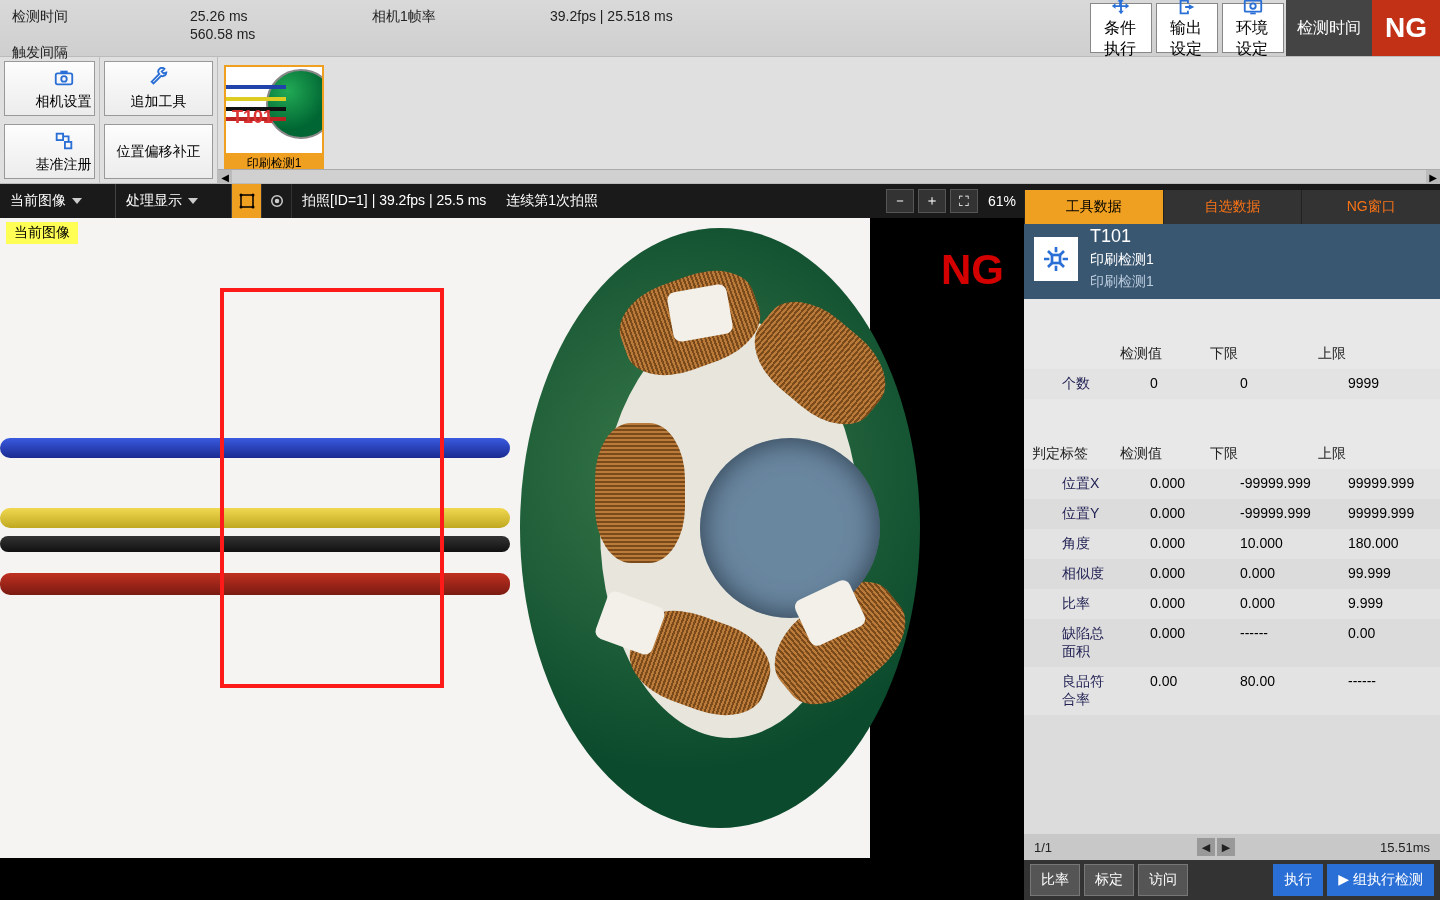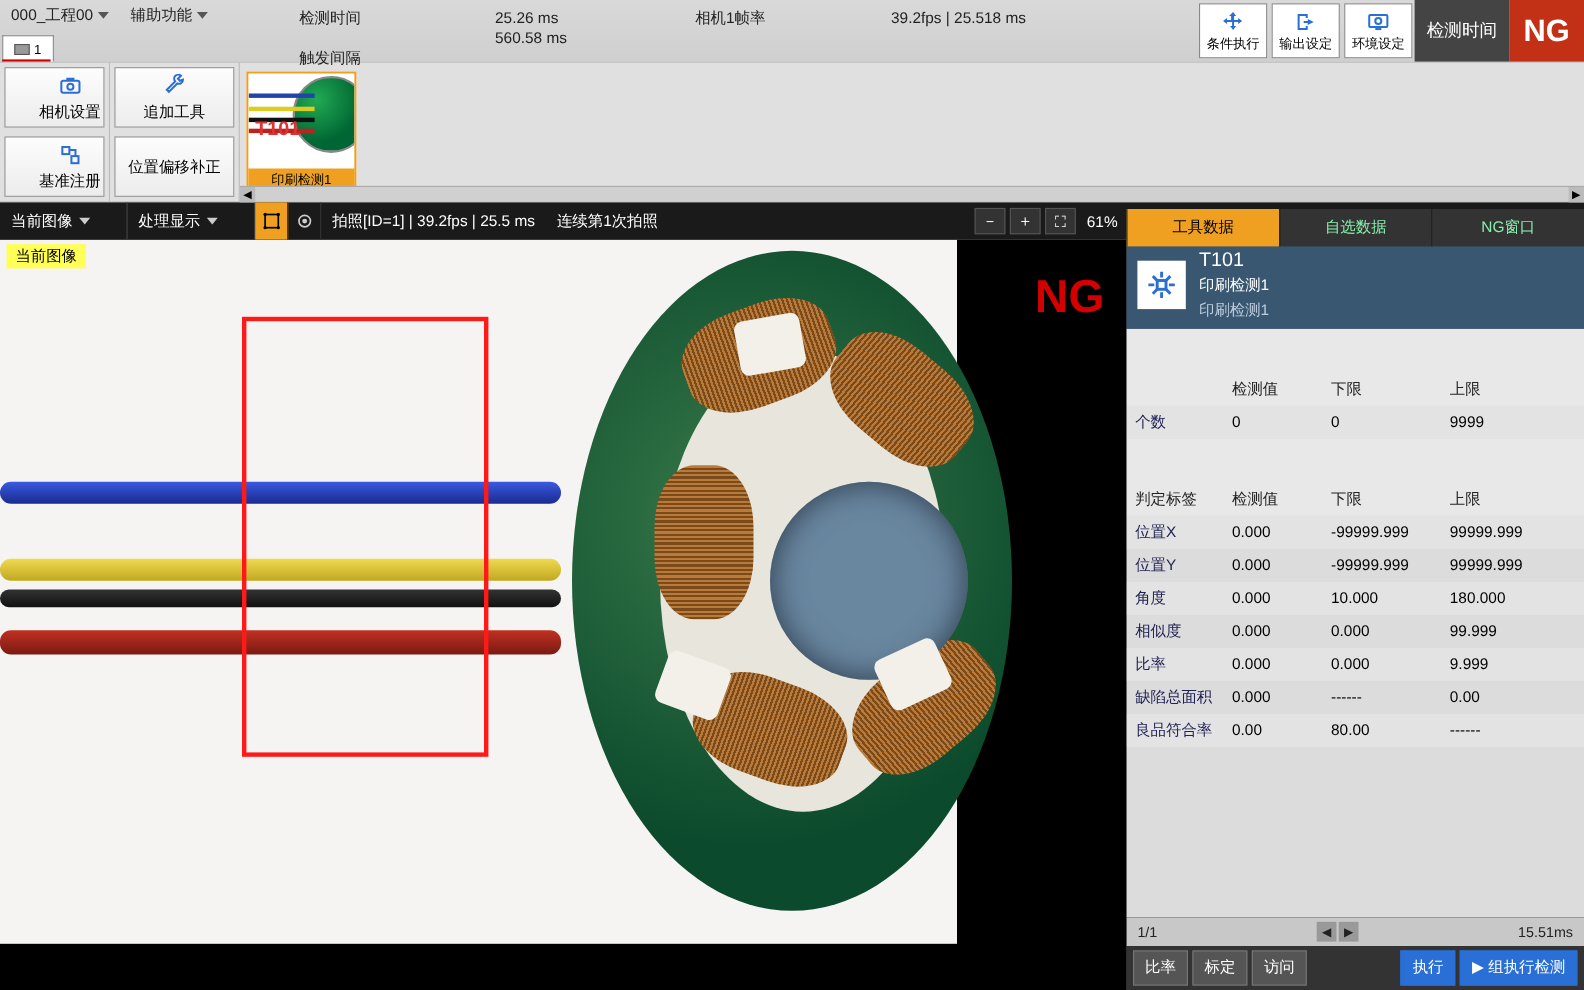--- a/index.html
+++ b/index.html
@@ -17,21 +17,21 @@
   .active-underline { position: absolute; left: 2px; top: 54px; width: 44px; height: 2px; background: #d40000; }
 
   .status-block { display: flex; align-items: flex-start; padding: 8px 12px; gap: 40px; }
   .status-col { display: flex; flex-direction: column; gap: 18px; font-size: 14px; color: #222; }
   .status-col .lbl { white-space: nowrap; }
   .status-val-col { display: flex; flex-direction: column; gap: 2px; font-size: 14px; color: #222; }
 
   .topbar-right { margin-left: auto; display: flex; align-items: stretch; }
   .rt-btn { width: 62px; background: #fff; border: 1px solid #888; margin: 3px 2px; display: flex; flex-direction: column; align-items: center; justify-content: center; cursor: pointer; }
   .rt-btn .ico { width: 28px; height: 24px; display: flex; align-items: center; justify-content: center; }
-  .rt-btn span { font-size: 12px; }
+  .rt-btn span { font-size: 16px; margin-left: 13px; }
   .rt-big { width: 86px; background: #444; color: #fff; display: flex; align-items: center; justify-content: center; font-size: 16px; cursor: pointer; margin: 0; }
   .ng-badge-top { width: 68px; background: #c23016; color: #fff; display: flex; align-items: center; justify-content: center; font-size: 28px; font-weight: 600; }
 
   
   .tool-row { height: 128px; background: #e0e0e0; display: flex; align-items: stretch; border-top: 1px solid #bbb; border-bottom: 1px solid #bbb; }
   .left-tools { width: 100px; display: flex; flex-direction: column; border-right: 1px solid #bbb; }
   .left-tools .lt-btn { flex: 1; background: linear-gradient(#fdfdfd,#ececec); border: 1px solid #999; margin: 4px; display: flex; flex-direction: column; align-items: center; justify-content: center; gap: 4px; cursor: pointer; font-size: 14px; padding-left: 28px; }
   .mid-tools { width: 118px; display: flex; flex-direction: column; border-right: 1px solid #bbb; }
   .mid-tools .mt-btn { flex: 1; background: linear-gradient(#fdfdfd,#ececec); border: 1px solid #999; margin: 4px; display: flex; flex-direction: column; align-items: center; justify-content: center; gap: 4px; cursor: pointer; font-size: 14px; }
   .thumb-strip { flex: 1; display: flex; align-items: center; padding: 4px 6px; position: relative; }
@@ -69,71 +69,52 @@
   .pcb .iron { position: absolute; left: 130px; top: 100px; width: 260px; height: 420px; border-radius: 50%; background: #e8e6dc; }
   .pcb .coil { position: absolute; width: 140px; height: 90px; background: repeating-linear-gradient(90deg, #b97a3a 0 2px, #7a4a1a 2px 4px); border-radius: 40%; }
   .pcb .hole { position: absolute; left: 230px; top: 220px; width: 180px; height: 180px; border-radius: 50%; background: #6a87a0; box-shadow: inset 0 0 30px #2a3a4a; }
   .pcb .tab { position: absolute; width: 60px; height: 50px; background: #f2f0e8; }
   .red-rect { position: absolute; left: 220px; top: 70px; width: 224px; height: 400px; border: 4px solid #ff1a1a; z-index: 3; }
   .wire { position: absolute; left: 0; height: 20px; width: 510px; border-radius: 10px; z-index: 2; }
 
   
   .side { width: 416px; display: flex; flex-direction: column; background: #2a3a4a; }
   .side-tabs { height: 34px; display: flex; margin-top: -34px; z-index: 10; }
-  .side-tabs .stab { flex: 1; display: flex; align-items: center; justify-content: center; background: #333; color: #86efac; font-size: 14px; border-left: 1px solid #222; cursor: pointer; }
+  .side-tabs .stab { flex: 1; display: flex; align-items: center; justify-content: center; background: #333; color: #f97316; font-size: 14px; border-left: 1px solid #222; cursor: pointer; }
   .side-tabs .stab.active { background: #f0a020; color: #000; }
 
   .tool-head { background: #3a5772; color: #fff; padding: 8px 10px; display: flex; align-items: center; gap: 12px; }
   .tool-head .big-ico { width: 44px; height: 44px; background: #fff; display:flex; align-items:center; justify-content:center; }
   .tool-head .titles { display: flex; flex-direction: column; gap: 4px; font-size: 14px; }
   .tool-head .titles .t1 { font-size: 18px; }
 
   .data-table { flex: 1; background: #dcdcdc; overflow-y: auto; }
   .data-table .hdr, .data-table .row { display: grid; grid-template-columns: 88px 90px 108px 1fr; font-size: 14px; }
   .data-table .hdr { background: #e8e8e8; color: #222; }
   .data-table .hdr div { padding: 6px 8px; margin-top: 40px; }
-  .data-table .row div { padding: 6px 8px; }
+  .data-table .row div { padding: 6px 8px; margin-left: 30px; }
   .data-table .row:nth-child(odd) { background: #e3e3e3; }
   .data-table .row .lab { color: #225; }
 
   .footer { height: 66px; background: #333; display: flex; flex-direction: column; }
   .foot-row1 { height: 30px; background: #c8c8c8; display: flex; align-items: center; justify-content: space-between; padding: 0 10px; font-size: 13px; color: #222; }
   .foot-row1 .pager { display: flex; gap: 2px; }
   .foot-row1 .pbtn { width: 18px; height: 18px; background: #999; display:flex; align-items:center; justify-content:center; font-size:11px; cursor:pointer; }
   .foot-row2 { flex: 1; display: flex; align-items: center; padding: 4px 6px; gap: 4px; }
   .foot-btn { padding: 6px 10px; background: #555; color: #fff; border: 1px solid #777; font-size: 14px; cursor: pointer; }
   .foot-btn.primary { background: #2a6fd6; border-color: #2a6fd6; }
   .foot-spacer { flex: 1; }
 
   
   .svg-ico { width: 22px; height: 22px; }
 </style>
 </head>
 <body>
 
 <div class="topbar">
-  <div class="topbar-left">
-    <div class="menu-row">
-      <div class="menu-item">
-        <span>000_工程00</span>
-        <span class="caret"></span>
-      </div>
-      <div class="menu-item">
-        <span>辅助功能</span>
-        <span class="caret"></span>
-      </div>
-    </div>
-    <div class="tab-row">
-      <div class="proj-tab">
-        <div class="cam-ico"></div>
-        <span>1</span>
-      </div>
-    </div>
-    <div class="active-underline"></div>
-  </div>
 
   <div class="status-block" style="width:190px;">
     <div class="status-col">
       <span class="lbl">检测时间</span>
       <span class="lbl">触发间隔</span>
     </div>
   </div>
   <div class="status-block" style="width:170px; padding-left:0;">
     <div class="status-val-col">
       <span>25.26 ms</span>

